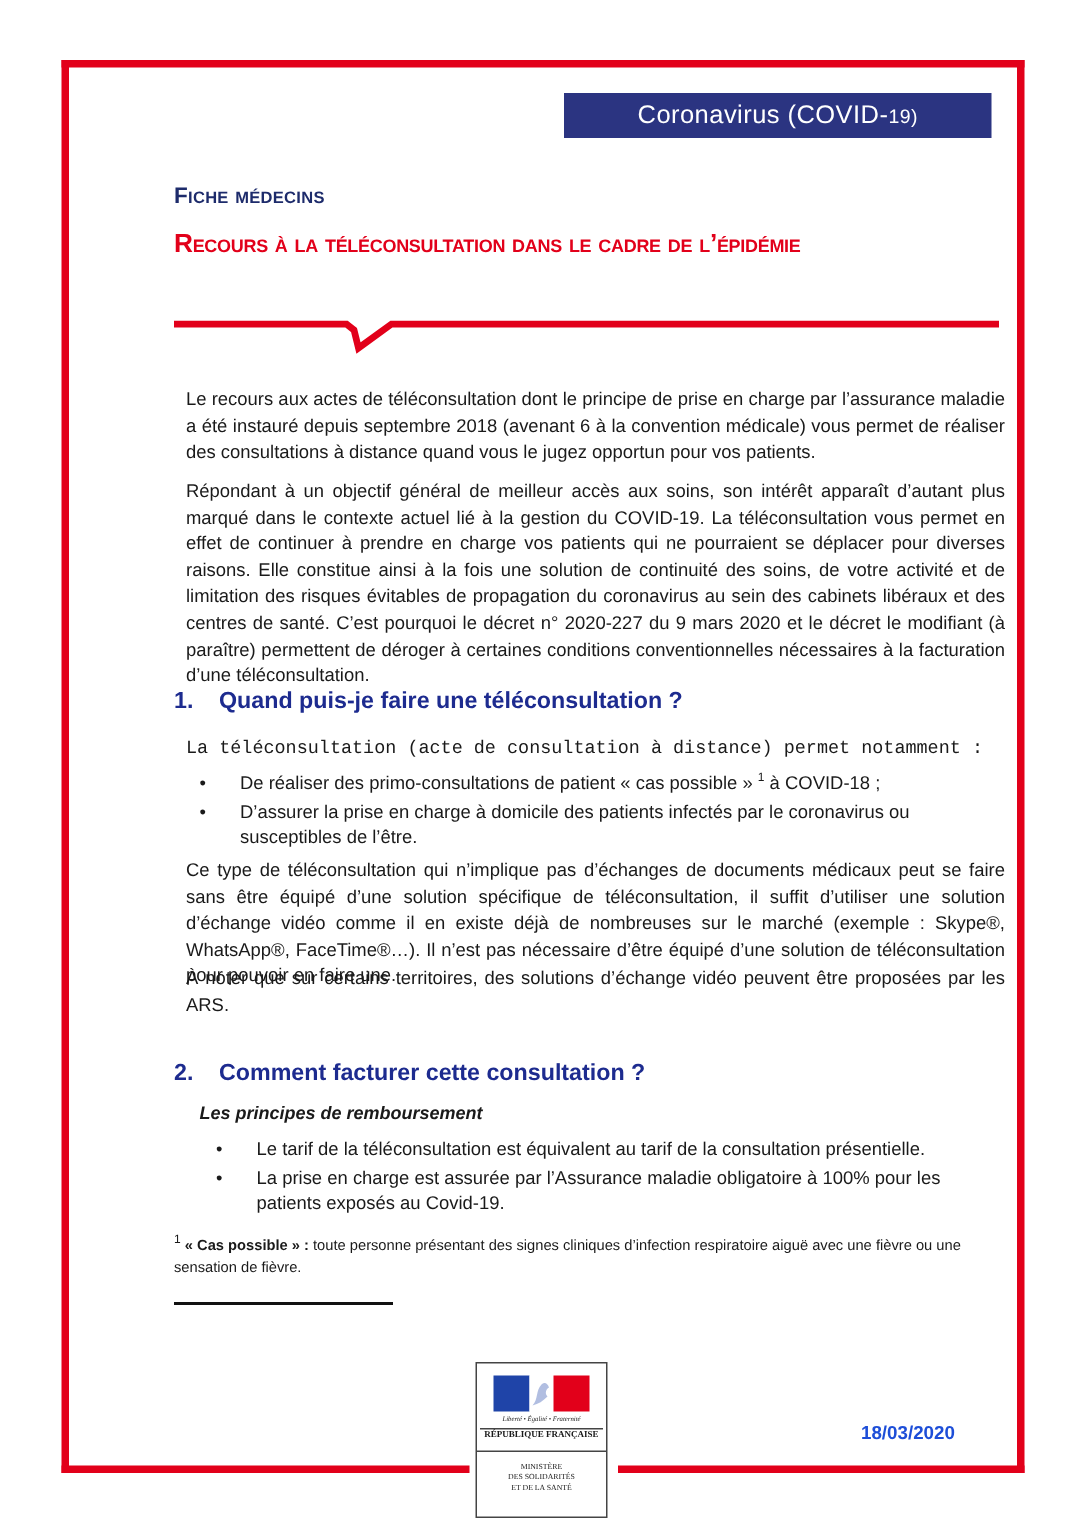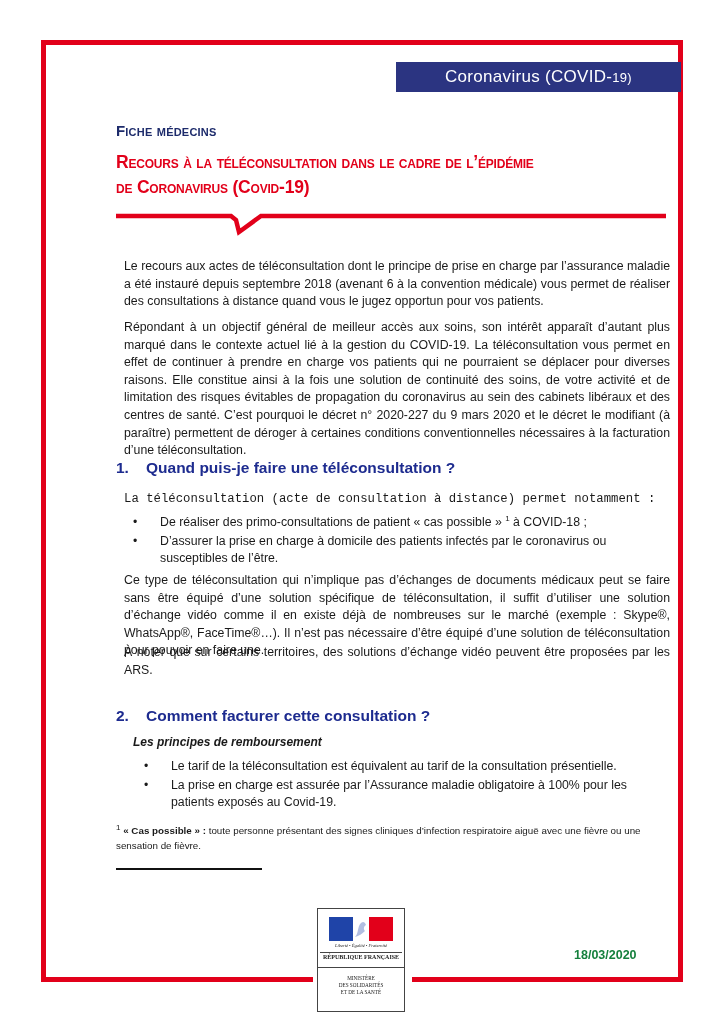--- a/index.html
+++ b/index.html
@@ -5,21 +5,21 @@
   html, body { margin:0; padding:0; background:#ffffff; }
   body { width:724px; height:1024px; position:relative; overflow:hidden;
          font-family:"Liberation Sans", sans-serif; color:#1a1a1a; }
   .frame-left   { position:absolute; left:41px; top:40px; width:5px; height:942px; background:#e2001a; }
   .frame-top    { position:absolute; left:41px; top:40px; width:642px; height:5px; background:#e2001a; }
   .frame-right  { position:absolute; left:678px; top:40px; width:5px; height:942px; background:#e2001a; }
   .frame-bot-l  { position:absolute; left:41px; top:977px; width:272px; height:5px; background:#e2001a; }
   .frame-bot-r  { position:absolute; left:412px; top:977px; width:271px; height:5px; background:#e2001a; }
 
   .banner { position:absolute; left:376px; top:62px; width:285px; height:30px; background:#2b3481;
-            color:#ffffff; font-size:17px; line-height:30px; text-align:center; letter-spacing:0.3px;margin-left:20px; }
+            color:#ffffff; font-size:17px; line-height:30px; text-align:center; letter-spacing:0.3px; }
   .banner .small { font-size:13px; }
 
   .fiche { position:absolute; left:116px; top:122px; font-size:15px; font-weight:bold; color:#1d2b6b;
            font-variant:small-caps; letter-spacing:0.2px; }
   .title { position:absolute; left:116px; top:150px; width:545px; font-size:17.5px; font-weight:bold;
            color:#e2001a; line-height:25px; font-variant:small-caps; letter-spacing:-0.2px; }
 
   .divider { position:absolute; left:116px; top:206px; width:550px; height:30px; }
 
   .body { position:absolute; left:124px; width:546px; font-size:12.3px; line-height:17.6px; color:#1a1a1a;
@@ -47,40 +47,39 @@
 
   .logo { position:absolute; left:317px; top:908px; width:86px; height:102px; border:1px solid #444; background:#fff; }
   .logo .top { position:absolute; left:0; top:0; width:86px; height:58px; border-bottom:1px solid #444; }
   .logo .flag-b { position:absolute; left:11px; top:8px; width:24px; height:24px; background:#1f44a8; }
   .logo .flag-w { position:absolute; left:35px; top:8px; width:16px; height:24px; background:#fff; }
   .logo .flag-r { position:absolute; left:51px; top:8px; width:24px; height:24px; background:#e2001a; }
   .logo .motto { position:absolute; left:2px; top:34px; width:82px; text-align:center; font-size:4.5px; font-style:italic; font-family:"Liberation Serif", serif; }
   .logo .rep { position:absolute; left:2px; top:43px; width:82px; text-align:center; font-size:6px; font-weight:bold; font-family:"Liberation Serif", serif; border-top:1px solid #444; padding-top:1px; }
   .logo .min { position:absolute; left:2px; top:66px; width:82px; text-align:center; font-size:5.2px; line-height:7px; font-family:"Liberation Serif", serif; text-transform:uppercase; }
 
-  .date { position:absolute; left:574px; top:948px; font-size:12.5px; font-weight:bold; color:#15803d; }
+  .date { position:absolute; left:574px; top:948px; font-size:12.5px; font-weight:bold; color:#1d4ed8; }
 </style>
 </head>
 <body>
 
 <div class="frame-left"></div>
 <div class="frame-top"></div>
 <div class="frame-right"></div>
 <div class="frame-bot-l"></div>
 <div class="frame-bot-r"></div>
 
 <div class="banner">
   <span>Coronavirus (COVID-</span><span class="small">19)</span>
 </div>
 
 <div class="fiche">Fiche médecins</div>
 
 <div class="title">
   <div>Recours à la téléconsultation dans le cadre de l’épidémie</div>
-  <div>de Coronavirus (Covid-19)</div>
 </div>
 
 <svg class="divider" viewBox="0 0 550 30" width="550" height="30">
   <polyline points="0,10 115,10 120,14 123,26 145,10 550,10" fill="none" stroke="#e2001a" stroke-width="4.5" stroke-linejoin="miter"></polyline>
 </svg>
 
 <div class="body p1">Le recours aux actes de téléconsultation dont le principe de prise en charge par l’assurance maladie a été instauré depuis septembre 2018 (avenant 6 à la convention médicale) vous permet de réaliser des consultations à distance quand vous le jugez opportun pour vos patients.</div>
 <div class="body p2">Répondant à un objectif général de meilleur accès aux soins, son intérêt apparaît d’autant plus marqué dans le contexte actuel lié à la gestion du COVID-19. La téléconsultation vous permet en effet de continuer à prendre en charge vos patients qui ne pourraient se déplacer pour diverses raisons. Elle constitue ainsi à la fois une solution de continuité des soins, de votre activité et de limitation des risques évitables de propagation du coronavirus au sein des cabinets libéraux et des centres de santé. C’est pourquoi le décret n° 2020-227 du 9 mars 2020 et le décret le modifiant (à paraître) permettent de déroger à certaines conditions conventionnelles nécessaires à la facturation d’une téléconsultation.</div>
 
 <div class="h h1">

